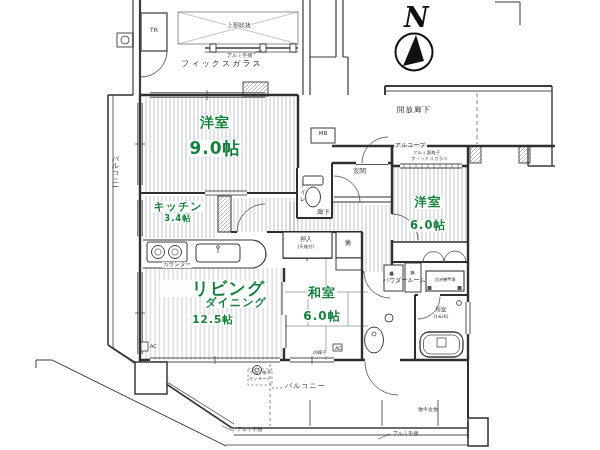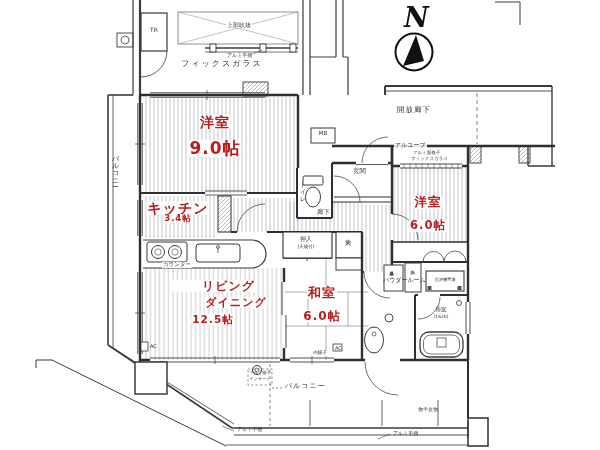--- a/index.html
+++ b/index.html
@@ -2,21 +2,21 @@
 <html><head>
 <meta charset="utf-8">
 <style>
   html,body{margin:0;padding:0;background:#e8e8e8;}
   .stage{position:relative;width:600px;height:450px;background:#ffffff;overflow:hidden;
          font-family:"DejaVu Sans",sans-serif;}
   .stage svg{position:absolute;left:0;top:0;}
   .lb{position:absolute;line-height:1;white-space:nowrap;color:#2f2f33;
       background:rgba(255,255,255,.88);padding:0 1px;}
   .cx{transform:translateX(-50%);}
-  .red{color:#b91c1c;font-weight:bold;letter-spacing:1px;}
+  .red{color:#15803d;font-weight:bold;letter-spacing:1px;}
   .vert{writing-mode:vertical-rl;text-orientation:upright;}
   .nobg{background:transparent;}
   .nlet{font-family:"DejaVu Serif",serif;font-style:italic;font-weight:bold;color:#101010;}
 </style>
 </head>
 <body>
 
 <div class="stage">
 <svg width="600" height="450" viewBox="0 0 600 450">
   <defs>
@@ -257,23 +257,23 @@
   <div class="lb" style="left:412px;top:151px;font-size:4.5px;">アルミ面格子</div>
   <div class="lb" style="left:410px;top:157px;font-size:4.5px;">フィックスガラス</div>
   <div class="lb nobg cx" style="left:323px;top:131px;font-size:5.5px;">MB</div>
 
   <div class="lb nobg vert" style="left:299px;top:178px;font-size:6px;">トイレ</div>
   <div class="lb nobg" style="left:352px;top:168px;font-size:6.5px;">玄関</div>
   <div class="lb" style="left:316px;top:209px;font-size:6.5px;">廊下</div>
 
   <div class="lb red cx" style="left:215px;top:115px;font-size:14px;">洋室</div>
   <div class="lb red cx" style="left:215px;top:140px;font-size:17px;">9.0帖</div>
-  <div class="lb red cx" style="left:178px;top:201px;font-size:14px;">キッチン</div>
+  <div class="lb red cx" style="left:178px;top:201px;font-size:11px;">キッチン</div>
   <div class="lb red cx" style="left:178px;top:214px;font-size:8.5px;">3.4帖</div>
-  <div class="lb red cx" style="left:213px;top:280px;font-size:12px;padding-left:32px;">リビング</div>
+  <div class="lb red cx" style="left:213px;top:280px;font-size:17px;padding-left:32px;">リビング</div>
   <div class="lb red cx" style="left:213px;top:297px;font-size:11px;margin-left:23px;">ダイニング</div>
   <div class="lb red cx" style="left:213px;top:314px;font-size:10.5px;">12.5帖</div>
   <div class="lb red cx" style="left:322px;top:286px;font-size:13px;">和室</div>
   <div class="lb red cx" style="left:322px;top:310px;font-size:12px;">6.0帖</div>
   <div class="lb red cx" style="left:428px;top:196px;font-size:12.5px;">洋室</div>
   <div class="lb red cx" style="left:428px;top:220px;font-size:11.5px;">6.0帖</div>
 
   <div class="lb cx" style="left:177px;top:262px;font-size:5.5px;">カウンター</div>
   <div class="lb nobg cx" style="left:306px;top:236px;font-size:6px;">押入</div>
   <div class="lb nobg cx" style="left:306px;top:245px;font-size:4.5px;">(天袋付)</div>

